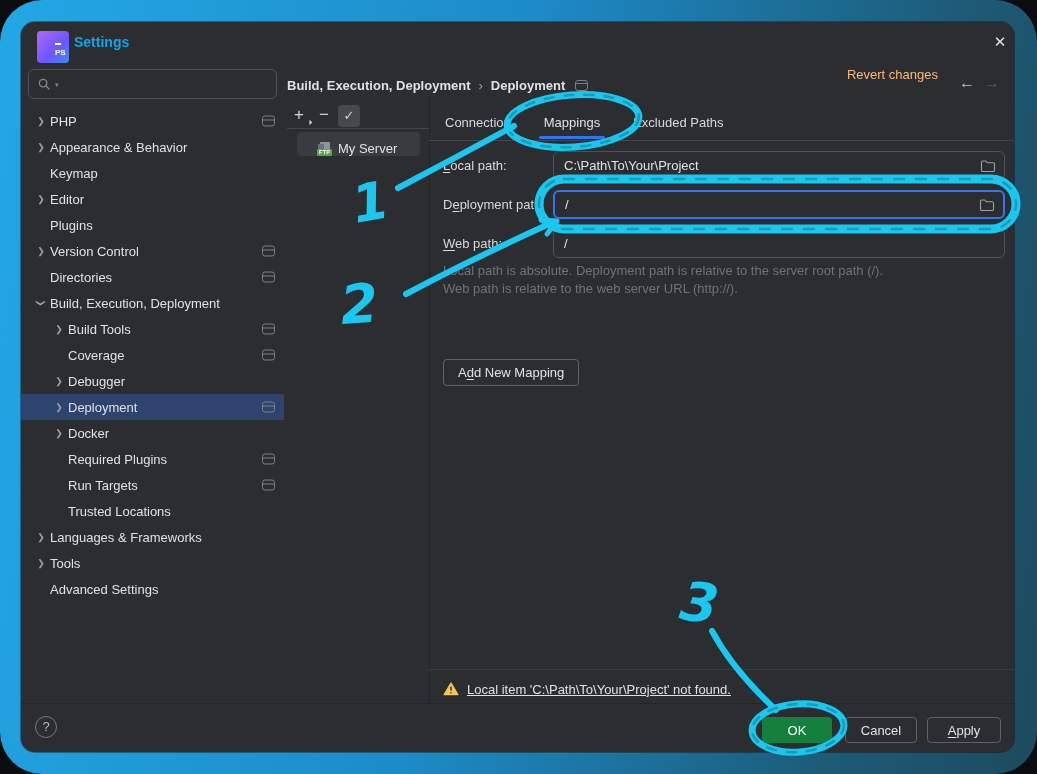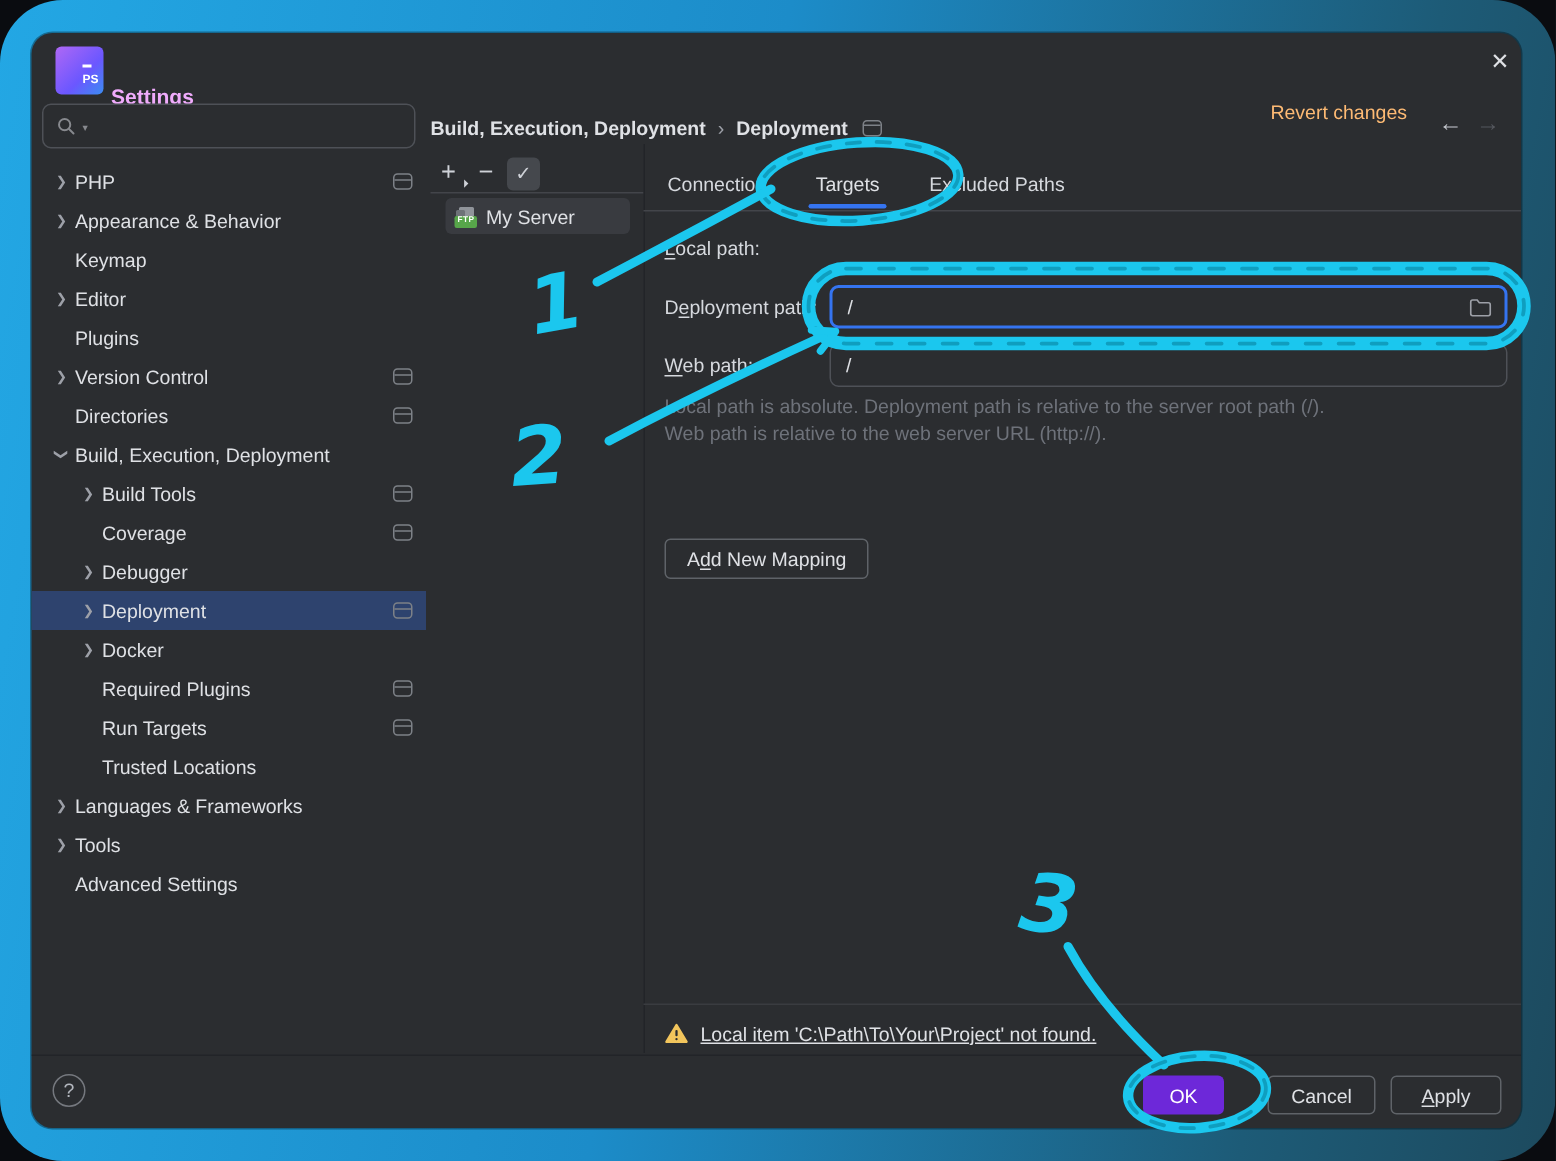--- a/index.html
+++ b/index.html
@@ -10,21 +10,21 @@
          background:linear-gradient(100deg,#23a7e4 0%,#1c8cc9 45%,#1d5b77 82%,#1d4a5e 100%);}
   .dialog{position:absolute;left:21px;top:22px;width:993px;height:730px;background:#2b2d30;
           border-radius:14px;overflow:hidden;box-shadow:0 0 0 1px rgba(0,0,0,.35);color:#dfe1e5;font-size:13px;}
 
   
   .ps-logo{position:absolute;left:16px;top:9px;width:22px;height:22px;border-radius:4px;padding:16px;
            background:linear-gradient(135deg,#af68f5,#6b57ff 60%,#3b8df2);}
   .ps-logo-inner{position:relative;width:100%;height:100%;background:#121315;border-radius:2px;}
   .ps-logo-inner .ps-txt{position:absolute;left:2px;top:1px;font-size:8px;font-weight:bold;color:#fff;letter-spacing:0;}
   .ps-logo-inner::after{content:"";position:absolute;left:2px;bottom:2px;width:6px;height:2px;background:#fff;}
-  .window-title{position:absolute;left:53px;top:12px;font-size:14px;font-weight:600;color:#f0abfc;margin-top:22px;}
+  .window-title{position:absolute;left:53px;top:12px;font-size:14px;font-weight:600;color:#0ea5e9;}
   .close-btn{position:absolute;left:966px;top:8px;width:26px;height:24px;text-align:center;line-height:24px;
              font-size:15px;color:#dfe1e5;cursor:pointer;}
 
   
   .search-box{position:absolute;left:7px;top:47px;width:249px;height:30px;border:1px solid #4e5157;border-radius:6px;
               display:flex;align-items:center;padding:0 8px;gap:3px;background:#2b2d30;}
   .search-box input{flex:1;background:transparent;border:none;outline:none;color:#dfe1e5;font:13px "Liberation Sans",sans-serif;min-width:0;}
   .search-caret{font-size:7px;color:#87898e;transform:translateY(1px);}
   .tree{position:absolute;left:0;top:86px;width:263px;}
   .tree-row{position:relative;height:26px;display:flex;align-items:center;cursor:pointer;color:#dfe1e5;}
@@ -48,21 +48,21 @@
   .nav-fwd{position:absolute;left:963px;top:52px;font-size:16px;color:#55585e;}
 
   
   .plus-btn{position:absolute;left:268px;top:83px;width:20px;height:20px;color:#cfd2d8;font-size:17px;line-height:19px;text-align:center;cursor:pointer;}
   .plus-btn::after{content:"";position:absolute;right:-1px;bottom:0;border-top:4px solid transparent;border-left:4px solid transparent;border-bottom:4px solid #cfd2d8;transform:rotate(-45deg);}
   .minus-btn{position:absolute;left:293px;top:83px;width:20px;height:20px;color:#cfd2d8;font-size:17px;line-height:19px;text-align:center;cursor:pointer;}
   .check-btn{position:absolute;left:317px;top:83px;width:22px;height:22px;background:#45484d;border-radius:4px;
              color:#cfd2d8;font-size:13px;line-height:22px;text-align:center;cursor:pointer;}
   .toolbar-sep{position:absolute;left:266px;top:106px;width:142px;height:1px;background:#43454a;}
   .server-item{position:absolute;left:276px;top:110px;width:123px;height:24px;background:#393b40;border-radius:4px;
-               display:flex;align-items:center;gap:5px;padding:0 6px;cursor:pointer;}
+               display:flex;align-items:flex-end;gap:5px;padding:0 20px;cursor:pointer;}
   .ftp-icon{position:relative;width:16px;height:15px;flex:0 0 16px;}
   .ftp-files{position:absolute;left:3px;top:1px;width:10px;height:7px;background:#90949a;border-radius:1px;}
   .ftp-files::before{content:"";position:absolute;left:-2px;top:2px;width:6px;height:6px;background:#6e7artifact;background:#6e7278;border-radius:1px;}
   .ftp-badge{position:absolute;left:0;bottom:0;background:#57a64a;color:#fff;font-size:5.5px;font-weight:bold;
              padding:1px 2px;border-radius:1.5px;letter-spacing:.3px;line-height:1;}
   .vert-sep{position:absolute;left:408px;top:74px;width:1px;height:606px;background:#222428;}
 
   
   .tabs{position:absolute;left:424px;top:83px;height:35px;display:flex;gap:33px;}
   .tab{position:relative;display:flex;align-items:center;color:#d6d9de;cursor:pointer;}
@@ -85,21 +85,21 @@
            background:transparent;color:#dfe1e5;font:13px "Liberation Sans",sans-serif;cursor:pointer;line-height:25px;margin-top:46px;}
 
   
   .warn-sep{position:absolute;left:408px;top:647px;width:585px;height:1px;background:#3a3c40;}
   .warning{position:absolute;left:422px;top:656px;height:22px;display:flex;align-items:center;gap:8px;color:#dfe1e5;text-decoration:underline;}
   .footer-sep{position:absolute;left:0;top:681px;width:993px;height:1px;background:#222428;}
   .help-btn{position:absolute;left:14px;top:694px;width:22px;height:22px;border:1.5px solid #75787e;border-radius:50%;
             color:#b4b8bf;text-align:center;line-height:20px;font-size:13px;cursor:pointer;}
   .btn{position:absolute;top:695px;height:26px;border-radius:4px;font:13px "Liberation Sans",sans-serif;
        display:flex;align-items:center;justify-content:center;cursor:pointer;}
-  .btn-ok{left:741px;width:54px;background:#6d28d9;color:#fff;border:none;}
+  .btn-ok{left:741px;width:70px;background:#15803d;color:#fff;border:none;}
   .btn-cancel{left:824px;width:72px;background:transparent;color:#dfe1e5;border:1px solid #5f6368;}
   .btn-apply{left:906px;width:74px;background:transparent;color:#dfe1e5;border:1px solid #5f6368;}
 
   
   :root{--ann:#1bc7ee;}
   .ann-layer{position:absolute;inset:0;z-index:50;pointer-events:none;}
   .ann-stroke{stroke:var(--ann);fill:none;stroke-linecap:round;stroke-linejoin:round;}
   .ann-dash{stroke:rgba(9,130,160,.6);fill:none;stroke-linecap:round;}
   .ann-digit{fill:var(--ann);font-family:"DejaVu Sans",sans-serif;font-weight:bold;font-style:italic;}
 </style>
@@ -244,26 +244,34 @@
       <span class="ftp-icon">
         <span class="ftp-files"></span>
         <span class="ftp-badge">FTP</span>
       </span>
       <span>My Server</span>
     </div>
     <div class="vert-sep"></div>
 
     <div class="tabs">
       <div class="tab">Connection</div>
-      <div class="tab active">Targets</div>
+      <div class="tab active">Mappings</div>
       <div class="tab">Excluded Paths</div>
     </div>
     <div class="tabrow-sep"></div>
 
     <div class="field-label lbl-0"><span></span><span class="mn">L</span><span>ocal path:</span></div>
+    <div class="field-box fb-0">
+      <input readonly="" value="C:\Path\To\Your\Project" style="">
+      <span class="folder-btn">
+        <svg width="16" height="14" viewBox="0 0 16 13">
+            <path d="M1.5 2.8c0-.7.6-1.3 1.3-1.3h3l1.4 1.8h6c.7 0 1.3.6 1.3 1.3v6.1c0 .7-.6 1.3-1.3 1.3H2.8c-.7 0-1.3-.6-1.3-1.3z" fill="none" stroke="#9da0a8" stroke-width="1.1"></path>
+          </svg>
+      </span>
+    </div>
 
     <div class="field-label lbl-1"><span>D</span><span class="mn">e</span><span>ployment path:</span></div>
     <div class="field-box fb-1 focused">
       <input readonly="" value="/" style="">
       <span class="folder-btn">
         <svg width="16" height="14" viewBox="0 0 16 13">
             <path d="M1.5 2.8c0-.7.6-1.3 1.3-1.3h3l1.4 1.8h6c.7 0 1.3.6 1.3 1.3v6.1c0 .7-.6 1.3-1.3 1.3H2.8c-.7 0-1.3-.6-1.3-1.3z" fill="none" stroke="#9da0a8" stroke-width="1.1"></path>
           </svg>
       </span>
     </div>

